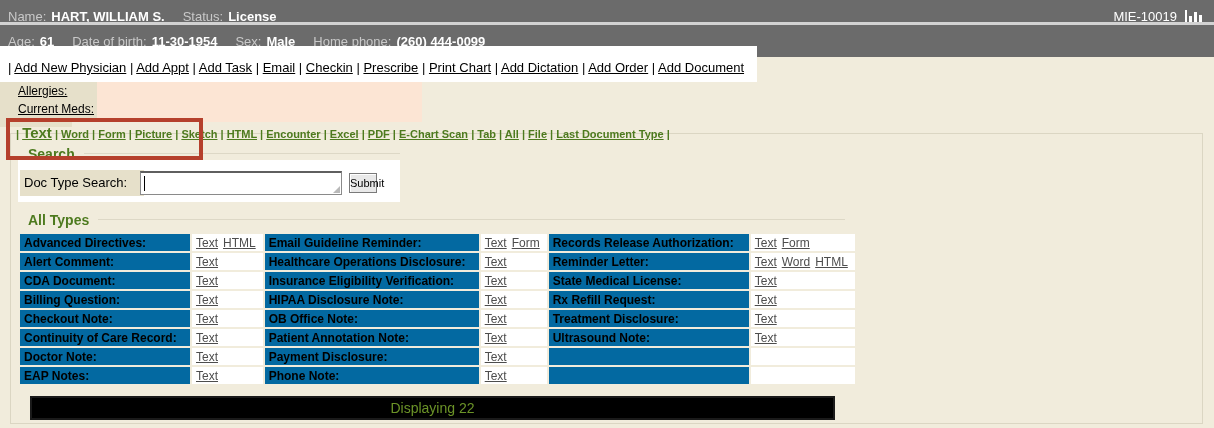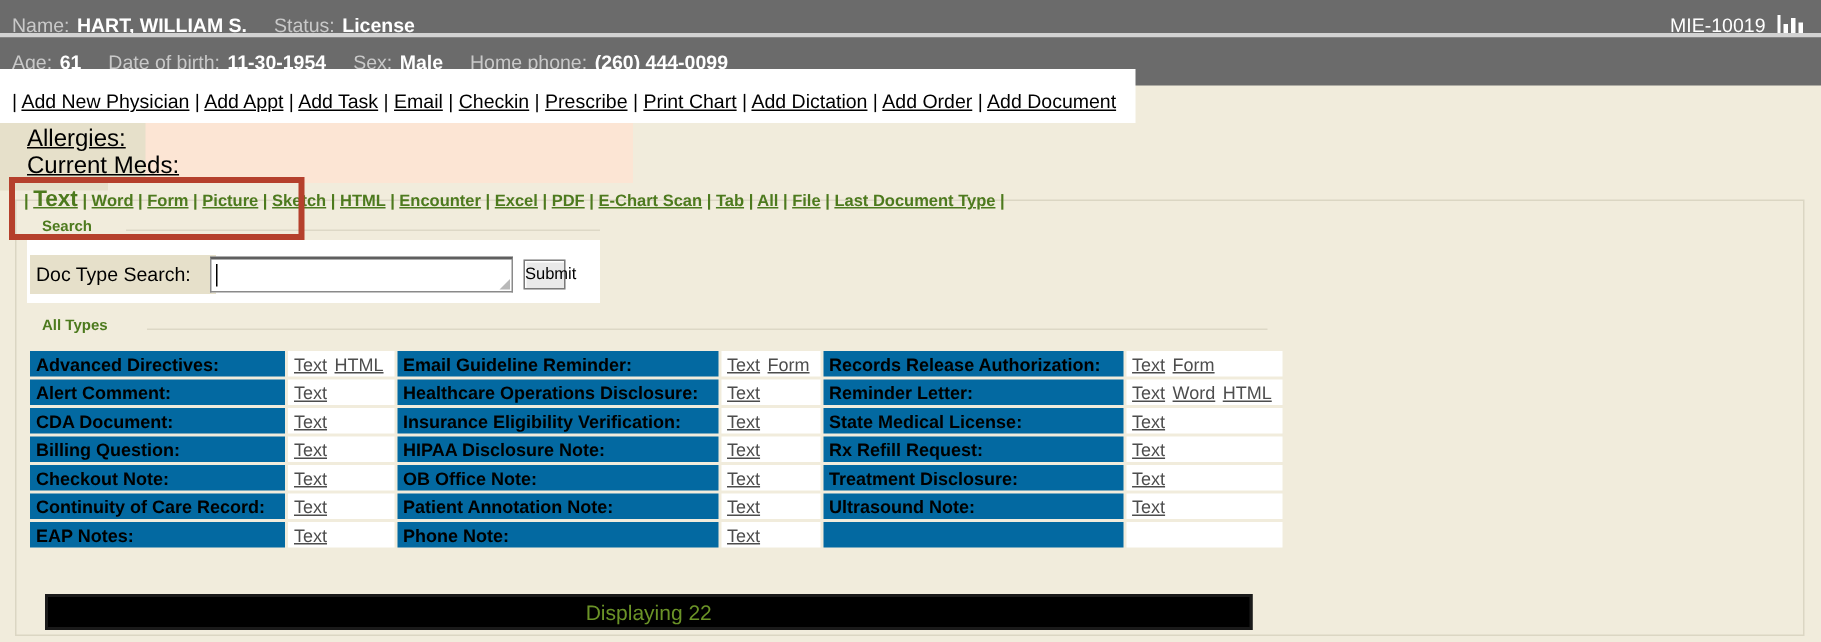--- a/index.html
+++ b/index.html
@@ -24,42 +24,42 @@
   #nav { position:absolute; top:60px; left:8px; font-size:13px; color:#000; white-space:nowrap; }
   #nav a { color:#000; text-decoration:underline; cursor:pointer; }
   .pipe { color:#000; }
 
   
   #peach { position:absolute; top:82px; left:0; width:422px; height:40px; background:#fce5d4; }
   .strip { position:absolute; left:0; background:#e6e0ca; height:18px; }
   #allergies-strip { top:82px; width:97px; }
   #meds-strip { top:100px; width:97px; }
   #empty-strip { position:absolute; top:118px; left:0; width:72px; height:9px; background:#e6e0ca; }
-  .summary-link { position:absolute; left:18px; font-size:16px; color:#000; text-decoration:underline; cursor:pointer; }
+  .summary-link { position:absolute; left:18px; font-size:12px; color:#000; text-decoration:underline; cursor:pointer; }
   #allergies-link { top:84px; }
   #meds-link { top:102px; }
 
   
   #panel { position:absolute; top:133px; left:10px; width:1193px; height:291px;
            border:1px solid #dbd6c3; background:#f1ecdc; }
 
   
   #adddoc-row { position:absolute; top:124px; left:16px; display:flex; align-items:baseline; white-space:nowrap; z-index:3; }
   #adddoc-title { font-size:16px; font-weight:bold; color:#4d7a1e; margin-right:6px; }
   #type-links { font-size:11px; font-weight:bold; color:#4d7a1e; }
   #type-links a { color:#4d7a1e; text-decoration:underline; cursor:pointer; }
   #type-links a.big { font-size:15px; }
   #type-links .pipe { color:#4d7a1e; text-decoration:none; font-weight:bold; }
 
   
   #annotation-box { position:absolute; top:118px; left:6px; width:197px; height:42px;
                     border:4px solid #b5402c; z-index:5; background:transparent; }
 
   
-  .legend { position:absolute; font-size:10px; font-weight:bold; color:#4d7a1e; z-index:2;text-align:right; }
+  .legend { position:absolute; font-size:14px; font-weight:bold; color:#4d7a1e; z-index:2;text-align:right; }
   .legend-rule { position:absolute; height:1px; background:#ddd8c6; }
   #search-title { top:146px; left:28px; }
   #search-rule { top:153px; left:84px; width:316px; }
   #alltypes-title { top:212px; left:28px; }
   #alltypes-rule { top:219px; left:98px; width:747px; }
 
   
   #search-box { position:absolute; top:160px; left:18px; width:382px; height:42px; background:#ffffff; }
   #doc-search-label { position:absolute; top:170px; left:20px; width:124px; height:26px; background:#e6e0ca;
                       font-size:13px; color:#000; padding:5px 0 0 4px; }
@@ -208,25 +208,33 @@
         </tr>
         <tr>
           <td class="tlabel">Continuity of Care Record:</td>
           <td class="tlinks"><a>Text</a></td>
           <td class="tlabel">Patient Annotation Note:</td>
           <td class="tlinks"><a>Text</a></td>
           <td class="tlabel">Ultrasound Note:</td>
           <td class="tlinks"><a>Text</a></td>
         </tr>
         <tr>
-          <td class="tlabel">EAP Notes:</td>
-          <td class="tlinks"><a>Text</a></td>
-          <td class="tlabel">Phone Note:</td>
+          <td class="tlabel">Doctor Note:</td>
+          <td class="tlinks"><a>Text</a></td>
+          <td class="tlabel">Payment Disclosure:</td>
           <td class="tlinks"><a>Text</a></td>
           <td class="tlabel"></td>
           <td class="tlinks"></td>
         </tr>
+        <tr>
+          <td class="tlabel">EAP Notes:</td>
+          <td class="tlinks"><a>Text</a></td>
+          <td class="tlabel">Phone Note:</td>
+          <td class="tlinks"><a>Text</a></td>
+          <td class="tlabel"></td>
+          <td class="tlinks"></td>
+        </tr>
       </tbody>
   </table>
 
   <div id="display-box">Displaying 22</div>
 
 </div>
 
 </body></html>

